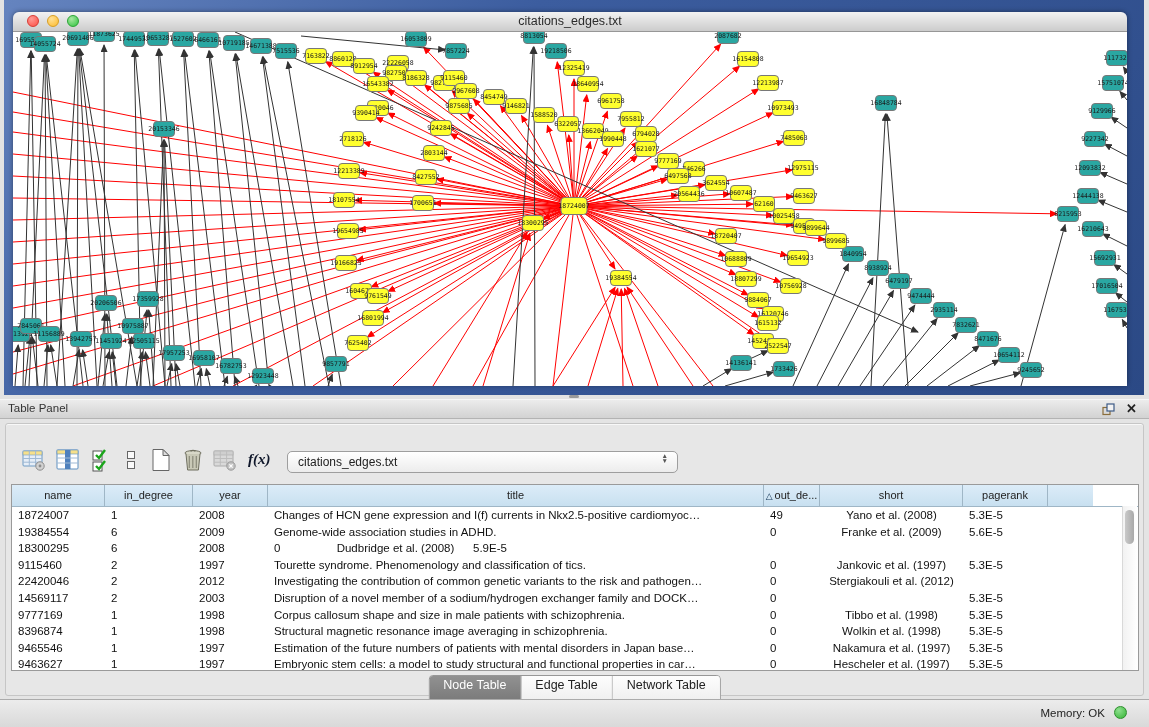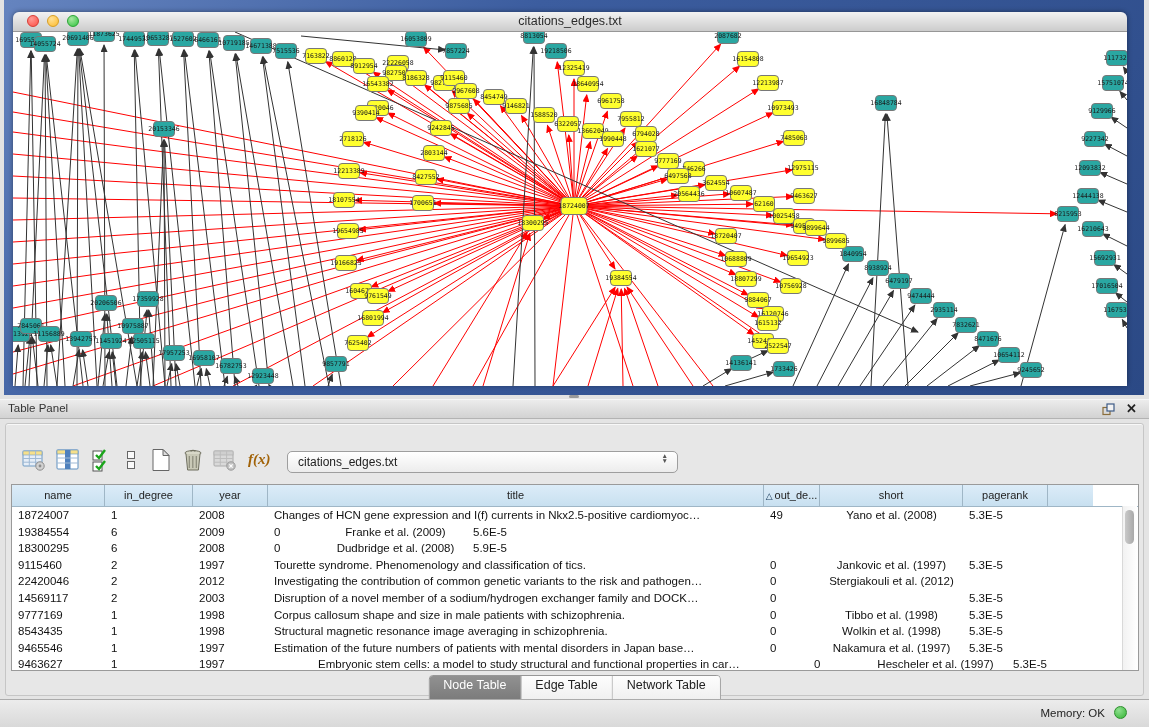--- a/index.html
+++ b/index.html
@@ -28,21 +28,21 @@
     border-top:1px solid #f6f6f6;border-bottom:1px solid #b3b3b3;position:relative;}
   #tp-title{position:absolute;left:8px;top:2px;font-size:11.5px;color:#333;}
   #tp-float{position:absolute;right:34px;top:3px;width:13px;height:13px;}
   #tp-close{position:absolute;right:12px;top:0px;font-size:13px;font-weight:bold;color:#222;line-height:18px;cursor:default;}
 
   #tp-body{position:absolute;left:5px;right:5px;top:24px;bottom:4px;
     border:1px solid #c6c6c6;border-radius:3px;background:#e7e7e7;box-shadow:inset 0 1px 0 #f8f8f8;}
 
   .tb-icon{position:absolute;top:24px;width:24px;height:24px;}
   #fx-label{position:absolute;left:242px;top:27px;font-family:"Liberation Serif",serif;
-    font-style:italic;font-weight:bold;font-size:15px;color:#a16207;}
+    font-style:italic;font-weight:bold;font-size:15px;color:#0f172a;}
 
   #table-dropdown{position:absolute;left:281px;top:27px;width:391px;height:22px;box-sizing:border-box;
     background:linear-gradient(#ffffff,#ececec);border:1px solid #9e9e9e;border-radius:5px;
     font-size:12px;color:#222;line-height:20px;padding-left:10px;}
   #dd-arrows{position:absolute;right:9px;top:1px;font-size:6.5px;color:#555;line-height:5px;text-align:center;}
 
   #data-table{position:absolute;left:5px;top:60px;width:1128px;height:187px;background:#fff;
     border:1px solid #9a9a9a;box-sizing:border-box;overflow:hidden;}
   #thead{display:flex;height:21px;border-bottom:1px solid #9fb6c6;}
   .th{box-sizing:border-box;background:linear-gradient(#dcecf8,#c8e0f0);border-right:1px solid #9fb6c6;
@@ -850,20 +850,21 @@
               <div class="td" style="width: 75px;">2008</div>
               <div class="td" style="width: 496px;">Changes of HCN gene expression and I(f) currents in Nkx2.5-positive cardiomyoc…</div>
               <div class="td" style="width: 56px;">49</div>
               <div class="td center" style="width: 143px;">Yano et al. (2008)</div>
               <div class="td" style="width: 85px;">5.3E-5</div>
             </div>
             <div class="tr">
               <div class="td" style="width: 93px;">19384554</div>
               <div class="td" style="width: 88px;">6</div>
               <div class="td" style="width: 75px;">2009</div>
+              <div class="td" style="width: 496px;">Genome-wide association studies in ADHD.</div>
               <div class="td" style="width: 56px;">0</div>
               <div class="td center" style="width: 143px;">Franke et al. (2009)</div>
               <div class="td" style="width: 85px;">5.6E-5</div>
             </div>
             <div class="tr">
               <div class="td" style="width: 93px;">18300295</div>
               <div class="td" style="width: 88px;">6</div>
               <div class="td" style="width: 75px;">2008</div>
               <div class="td" style="width: 56px;">0</div>
               <div class="td center" style="width: 143px;">Dudbridge et al. (2008)</div>
@@ -899,42 +900,42 @@
             <div class="tr">
               <div class="td" style="width: 93px;">9777169</div>
               <div class="td" style="width: 88px;">1</div>
               <div class="td" style="width: 75px;">1998</div>
               <div class="td" style="width: 496px;">Corpus callosum shape and size in male patients with schizophrenia.</div>
               <div class="td" style="width: 56px;">0</div>
               <div class="td center" style="width: 143px;">Tibbo et al. (1998)</div>
               <div class="td" style="width: 85px;">5.3E-5</div>
             </div>
             <div class="tr">
-              <div class="td" style="width: 93px;">8543435</div>
+              <div class="td" style="width: 93px;">8396874</div>
               <div class="td" style="width: 88px;">1</div>
               <div class="td" style="width: 75px;">1998</div>
               <div class="td" style="width: 496px;">Structural magnetic resonance image averaging in schizophrenia.</div>
               <div class="td" style="width: 56px;">0</div>
               <div class="td center" style="width: 143px;">Wolkin et al. (1998)</div>
               <div class="td" style="width: 85px;">5.3E-5</div>
             </div>
             <div class="tr">
               <div class="td" style="width: 93px;">9465546</div>
               <div class="td" style="width: 88px;">1</div>
               <div class="td" style="width: 75px;">1997</div>
               <div class="td" style="width: 496px;">Estimation of the future numbers of patients with mental disorders in Japan base…</div>
               <div class="td" style="width: 56px;">0</div>
               <div class="td center" style="width: 143px; text-align: center;">Nakamura et al. (1997)</div>
               <div class="td" style="width: 85px;">5.3E-5</div>
             </div>
             <div class="tr">
               <div class="td" style="width: 93px;">9463627</div>
               <div class="td" style="width: 88px;">1</div>
               <div class="td" style="width: 75px;">1997</div>
-              <div class="td" style="width: 496px; margin-left: 44px;">Embryonic stem cells: a model to study structural and functional properties in car…</div>
+              <div class="td" style="width: 496px;">Embryonic stem cells: a model to study structural and functional properties in car…</div>
               <div class="td" style="width: 56px;">0</div>
               <div class="td center" style="width: 143px;">Hescheler et al. (1997)</div>
               <div class="td" style="width: 85px;">5.3E-5</div>
             </div>
           </div>
         <div id="vscroll">
           <div id="vthumb"></div>
         </div>
       </div>
 

